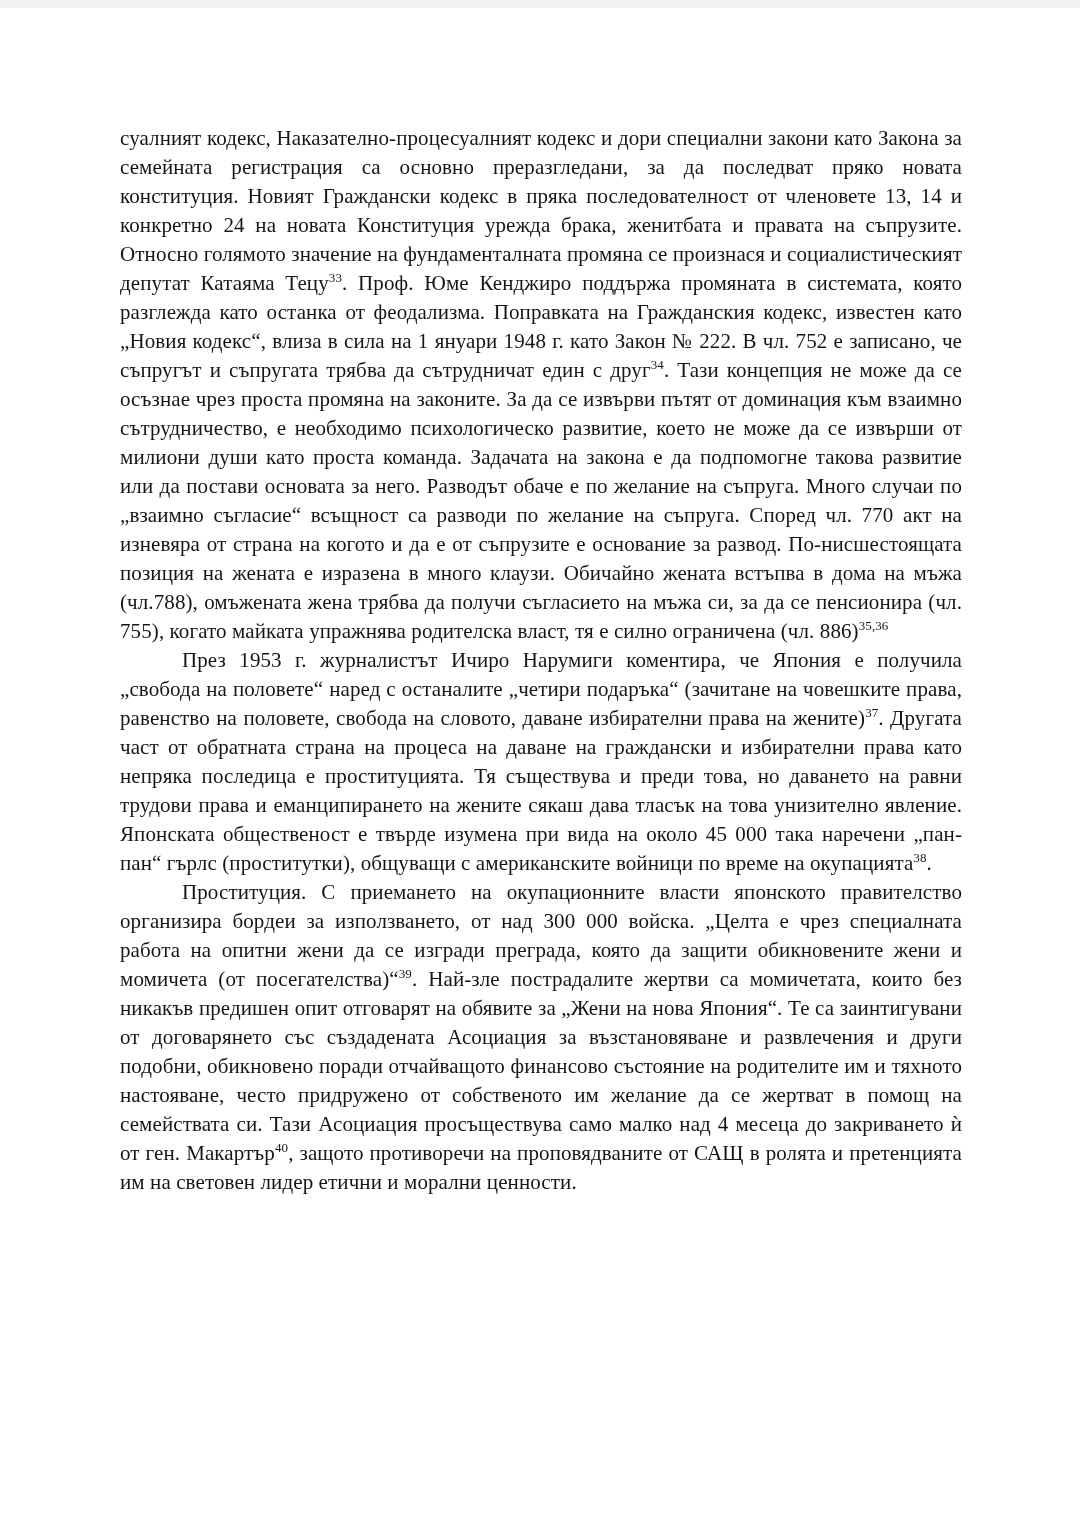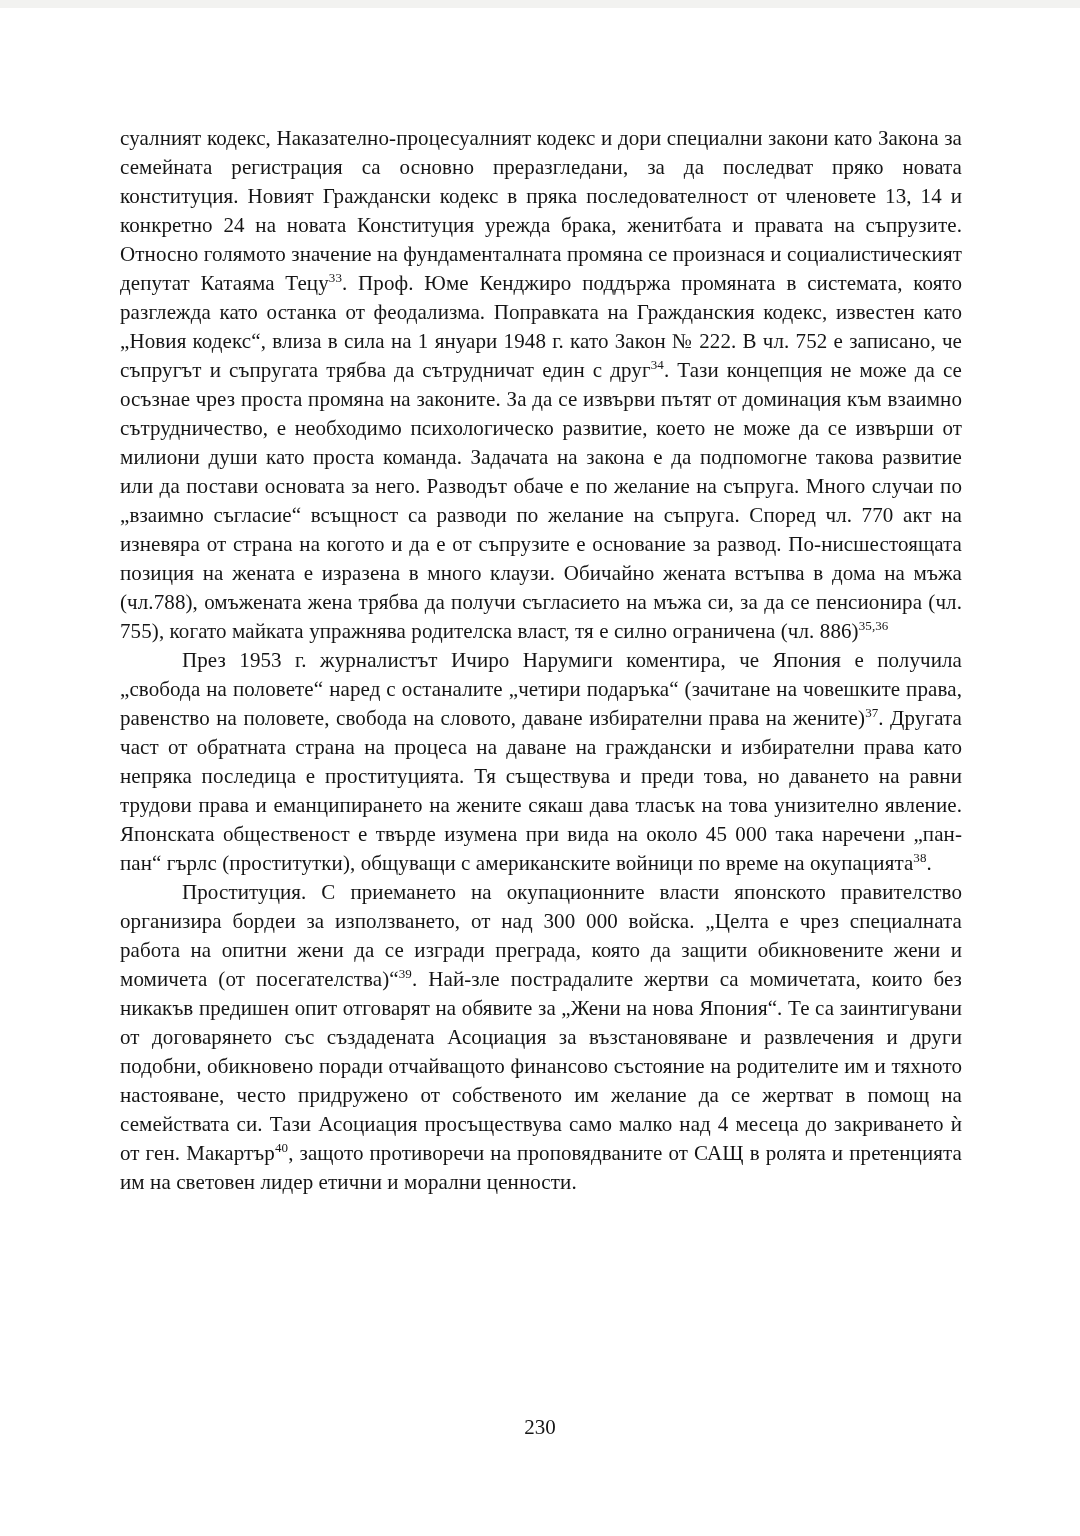--- a/index.html
+++ b/index.html
@@ -52,14 +52,13 @@
 </style>
 </head>
 <body>
 
 <div class="page">
   <div class="text-block">
       <p class="">суалният кодекс, Наказателно-процесуалният кодекс и дори специални закони като Закона за семейната регистрация са основно преразгледани, за да последват пряко новата конституция. Новият Граждански кодекс в пряка последователност от членовете 13, 14 и конкретно 24 на новата Конституция урежда брака, женитбата и правата на съпрузите. Относно голямото значение на фундаменталната промяна се произнася и социалистическият депутат Катаяма Тецу<sup>33</sup>. Проф. Юме Кенджиро поддържа промяната в системата, която разглежда като останка от феодализма. Поправката на Гражданския кодекс, известен като „Новия кодекс“, влиза в сила на 1 януари 1948 г. като Закон № 222. В чл. 752 е записано, че съпругът и съпругата трябва да сътрудничат един с друг<sup>34</sup>. Тази концепция не може да се осъзнае чрез проста промяна на законите. За да се извърви пътят от доминация към взаимно сътрудничество, е необходимо психологическо развитие, което не може да се извърши от милиони души като проста команда. Задачата на закона е да подпомогне такова развитие или да постави основата за него. Разводът обаче е по желание на съпруга. Много случаи по „взаимно съгласие“ всъщност са разводи по желание на съпруга. Според чл. 770 акт на изневяра от страна на когото и да е от съпрузите е основание за развод. По-нисшестоящата позиция на жената е изразена в много клаузи. Обичайно жената встъпва в дома на мъжа (чл.788), омъжената жена трябва да получи съгласието на мъжа си, за да се пенсионира (чл. 755), когато майката упражнява родителска власт, тя е силно ограничена (чл. 886)<sup>35,36</sup></p>
       <p class="indent">През 1953 г. журналистът Ичиро Нарумиги коментира, че Япония е получила „свобода на половете“ наред с останалите „четири подаръка“ (зачитане на човешките права, равенство на половете, свобода на словото, даване избирателни права на жените)<sup>37</sup>. Другата част от обратната страна на процеса на даване на граждански и избирателни права като непряка последица е проституцията. Тя съществува и преди това, но даването на равни трудови права и еманципирането на жените сякаш дава тласък на това унизително явление. Японската общественост е твърде изумена при вида на около 45 000 така наречени „пан-пан“ гърлс (проститутки), общуващи с американските войници по време на окупацията<sup>38</sup>.</p>
       <p class="indent"><b>Проституция.</b> С приемането на окупационните власти японското правителство организира бордеи за използването, от над 300 000 войска. „Целта е чрез специалната работа на опитни жени да се изгради преграда, която да защити обикновените жени и момичета (от посегателства)“<sup>39</sup>. Най-зле пострадалите жертви са момичетата, които без никакъв предишен опит отговарят на обявите за „Жени на нова Япония“. Те са заинтигувани от договарянето със създадената Асоциация за възстановяване и развлечения и други подобни, обикновено поради отчайващото финансово състояние на родителите им и тяхното настояване, често придружено от собственото им желание да се жертват в помощ на семействата си. Тази Асоциация просъществува само малко над 4 месеца до закриването ѝ от ген. Макартър<sup>40</sup>, защото противоречи на проповядваните от САЩ в ролята и претенцията им на световен лидер етични и морални ценности.</p>
     </div>
-  <div class="page-number">230</div>
 </div>
 
 </body></html>

